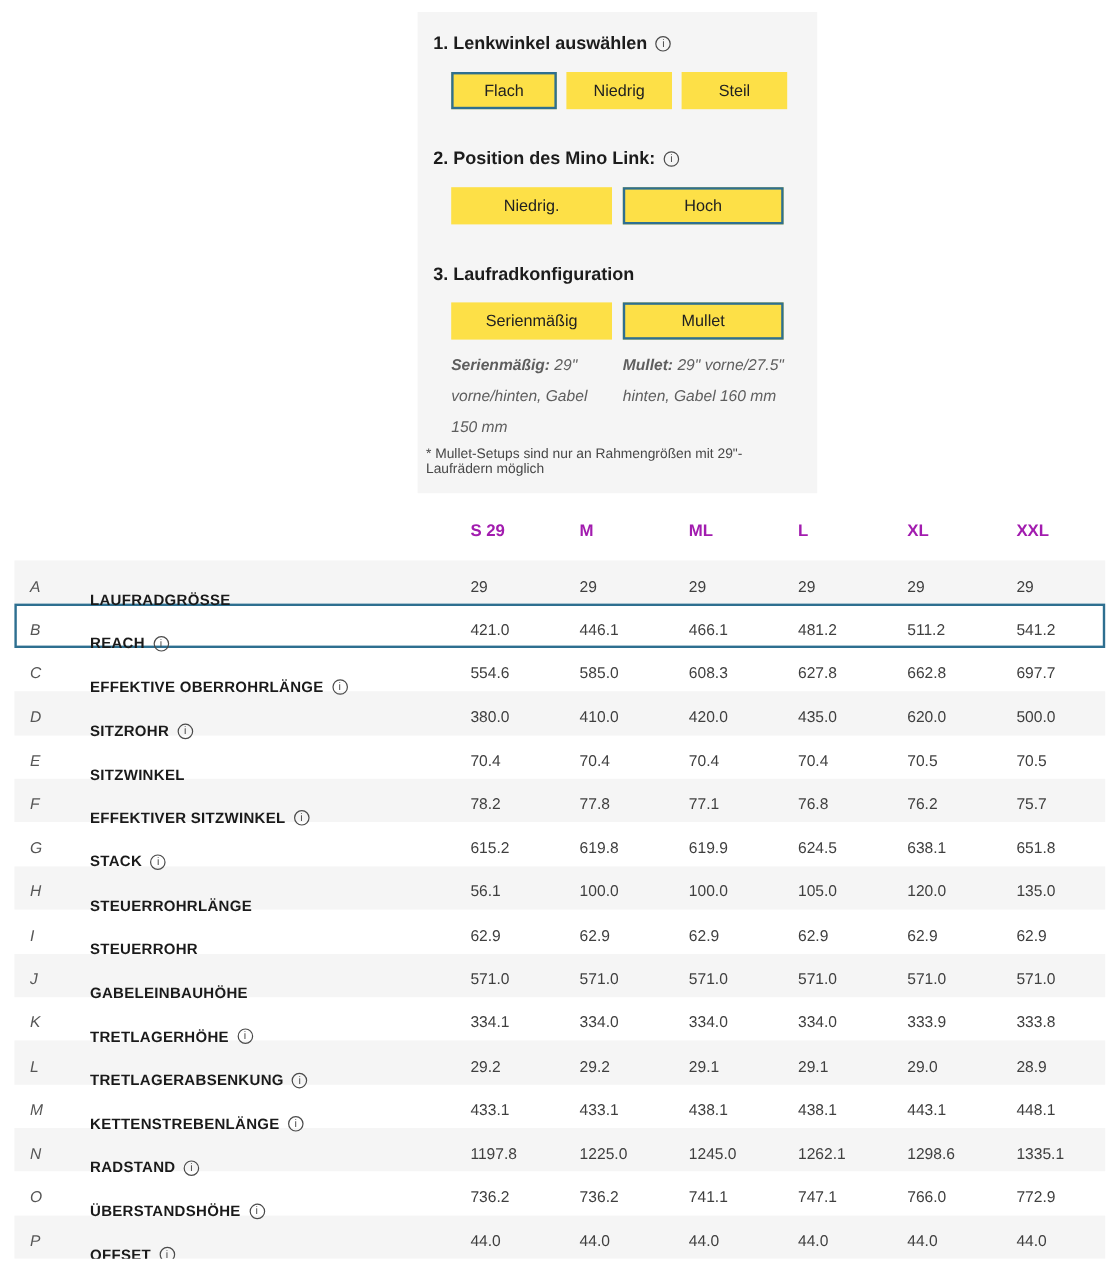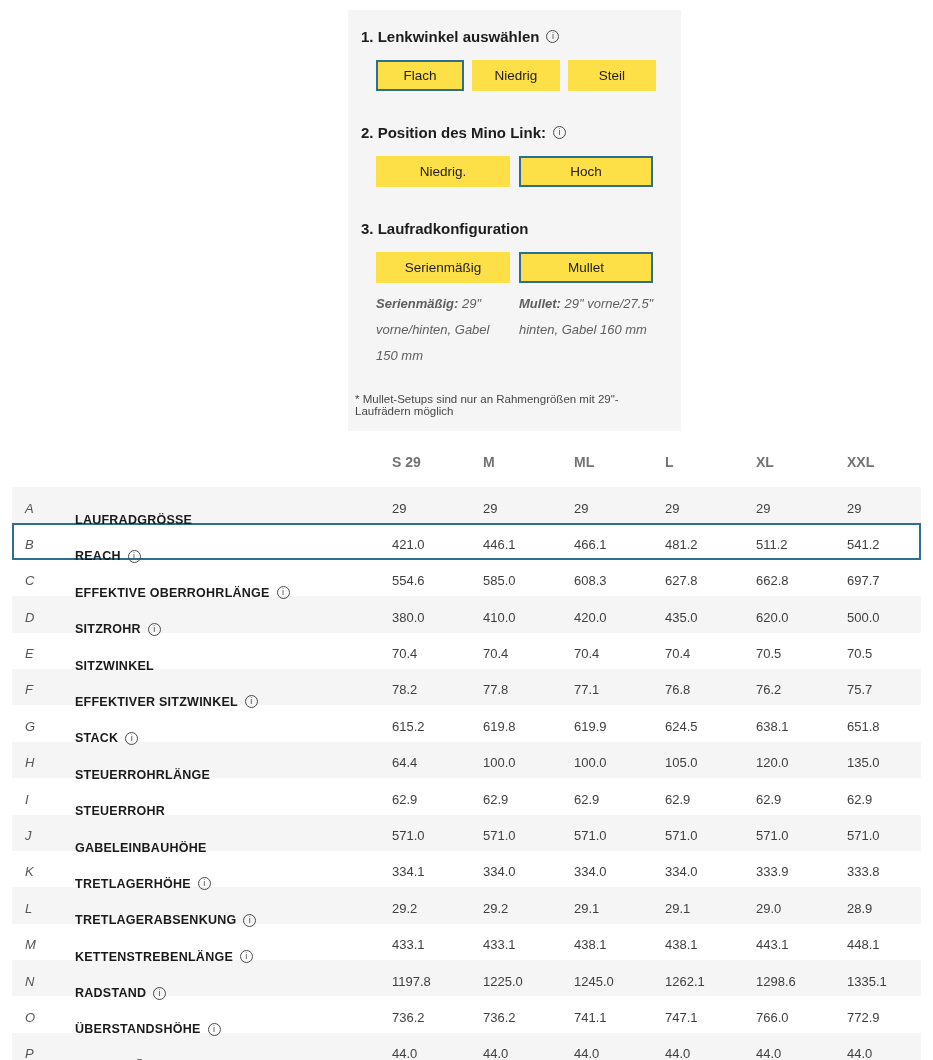--- a/index.html
+++ b/index.html
@@ -58,21 +58,21 @@
     font-size:13px;
     line-height:26px;
     color:#5e5e5e;
   }
   .desc.left{width:136px;}
   .desc.right{width:148px;}
   .desc b{font-weight:bold;}
   .footnote{
     font-size:11.5px;
     color:#474747;
-    margin:24px 8px 0 7px;
+    margin:4px 8px 0 7px;
   }
   
   .info-icon{
     display:inline-flex;
     align-items:center;
     justify-content:center;
     width:13px;height:13px;
     min-width:13px;
     border:1px solid #4a4a4a;
     border-radius:50%;
@@ -93,21 +93,21 @@
     grid-template-columns:61px 317px repeat(5,91px) 1fr;
     align-items:center;
     border:2px solid transparent;
   }
   .t-header{
     height:40px;
     align-items:start;
     padding-top:5px;
     font-size:14px;
     font-weight:bold;
-    color:#737373;
+    color:#a21caf;
   }
   .t-row{height:36.4px;}
   .t-row.gray{background:var(--stripe);}
   .t-row.highlight{border-color:var(--accent);background:#fff;}
   .t-letter{
     padding-left:11px;
     font-style:italic;
     font-size:13px;
     color:#555;
   }
@@ -269,21 +269,21 @@
         <div class="t-val">619.9</div>
         <div class="t-val">624.5</div>
         <div class="t-val">638.1</div>
         <div class="t-val">651.8</div>
       </div>
       <div class="t-row gray">
         <div class="t-letter">H</div>
         <div class="t-label">
           <span>STEUERROHRLÄNGE</span>
         </div>
-        <div class="t-val">64.4</div>
+        <div class="t-val">56.1</div>
         <div class="t-val">100.0</div>
         <div class="t-val">100.0</div>
         <div class="t-val">105.0</div>
         <div class="t-val">120.0</div>
         <div class="t-val">135.0</div>
       </div>
       <div class="t-row">
         <div class="t-letter">I</div>
         <div class="t-label">
           <span>STEUERROHR</span>

